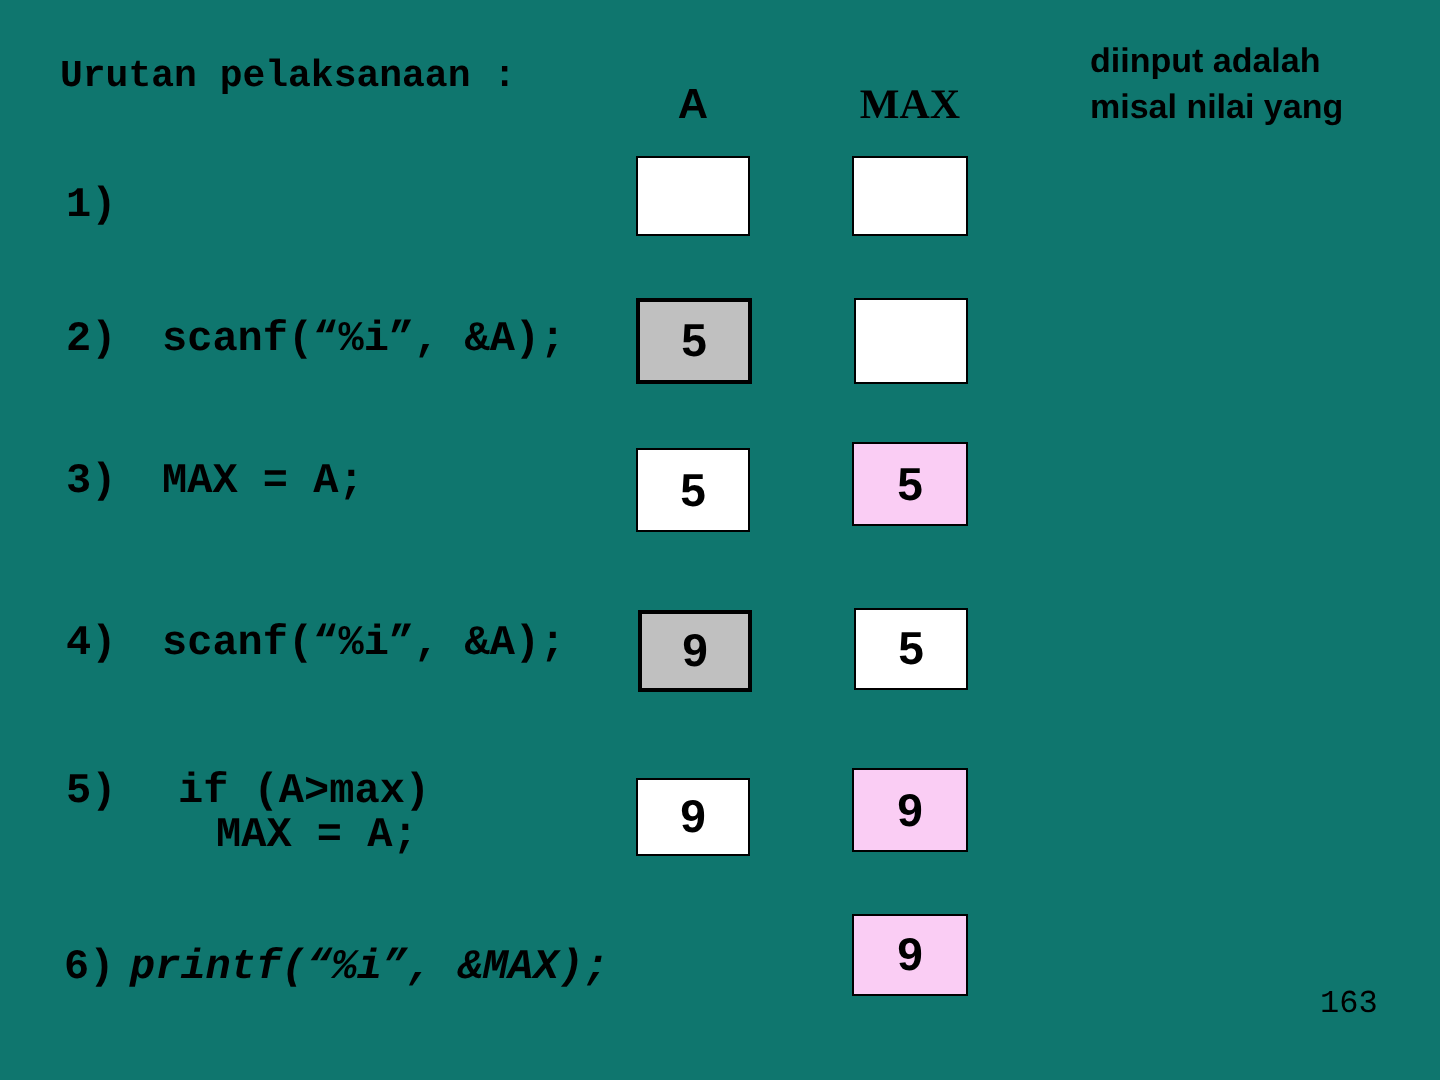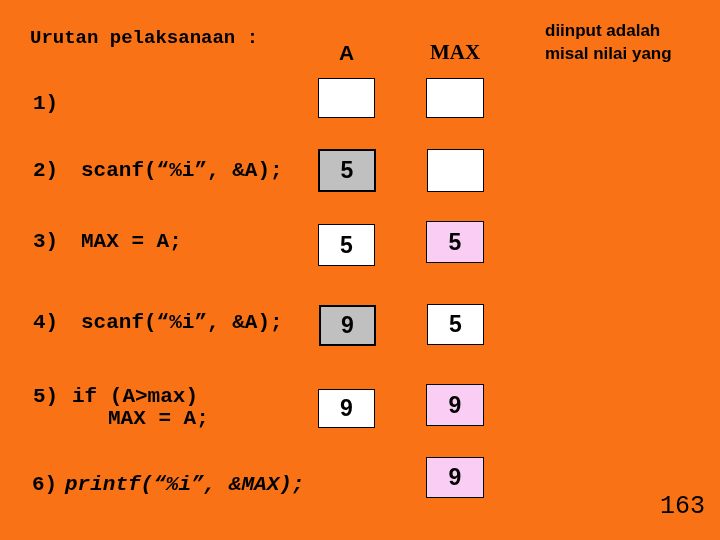--- a/index.html
+++ b/index.html
@@ -1,21 +1,21 @@
 <!DOCTYPE html>
 <html style="--box-gray: #c0c0c0; --box-pink: #facdf4; --box-white: #ffffff; --text: #000000;"><head>
 <meta charset="utf-8">
 <style>
   * { margin: 0; padding: 0; box-sizing: border-box; }
   html, body { background: #ffffff; }
   .slide {
     position: relative;
     width: 720px;
     height: 540px;
-    background: #f97316;
+    background: #0f766e;
     overflow: hidden;
     font-family: "Liberation Sans", sans-serif;
     color: #000;
   }
   .mono {
     position: absolute;
     font-family: "Liberation Mono", monospace;
     font-weight: bold;
     font-size: 21px;
     line-height: 1;
@@ -58,28 +58,28 @@
   .bm2 { left: 427px; top: 149px; width: 57px; height: 43px; }
   .bm3 { left: 426px; top: 221px; width: 58px; height: 42px; }
   .bm4 { left: 427px; top: 304px; width: 57px; height: 41px; }
   .bm5 { left: 426px; top: 384px; width: 58px; height: 42px; }
   .bm6 { left: 426px; top: 457px; width: 58px; height: 41px; }
   
   .s1n { left: 33px; top: 93px; }  .s1c { left: 81px; top: 93px; }
   .s2n { left: 33px; top: 160px; } .s2c { left: 81px; top: 160px; }
   .s3n { left: 33px; top: 231px; } .s3c { left: 81px; top: 231px; }
   .s4n { left: 33px; top: 312px; } .s4c { left: 81px; top: 312px; }
-  .s5n { left: 33px; top: 386px; } .s5c1 { left: 72px; top: 386px; } .s5c2 { left: 108px; top: 408px; }
+  .s5n { left: 33px; top: 386px; } .s5c1 { left: 89px; top: 386px; } .s5c2 { left: 108px; top: 408px; }
   .s6n { left: 32px; top: 474px; } .s6c { left: 65px; top: 474px; font-style: italic; }
   .page-number {
     position: absolute;
     left: 660px;
     top: 494px;
     font-family: "Liberation Mono", monospace;
-    font-size: 25px;
+    font-size: 16px;
     line-height: 1;
     color: #000;
   }
 </style>
 </head>
 <body>
 
 <div class="slide">
 
   <div class="mono slide-title">Urutan pelaksanaan :</div>

